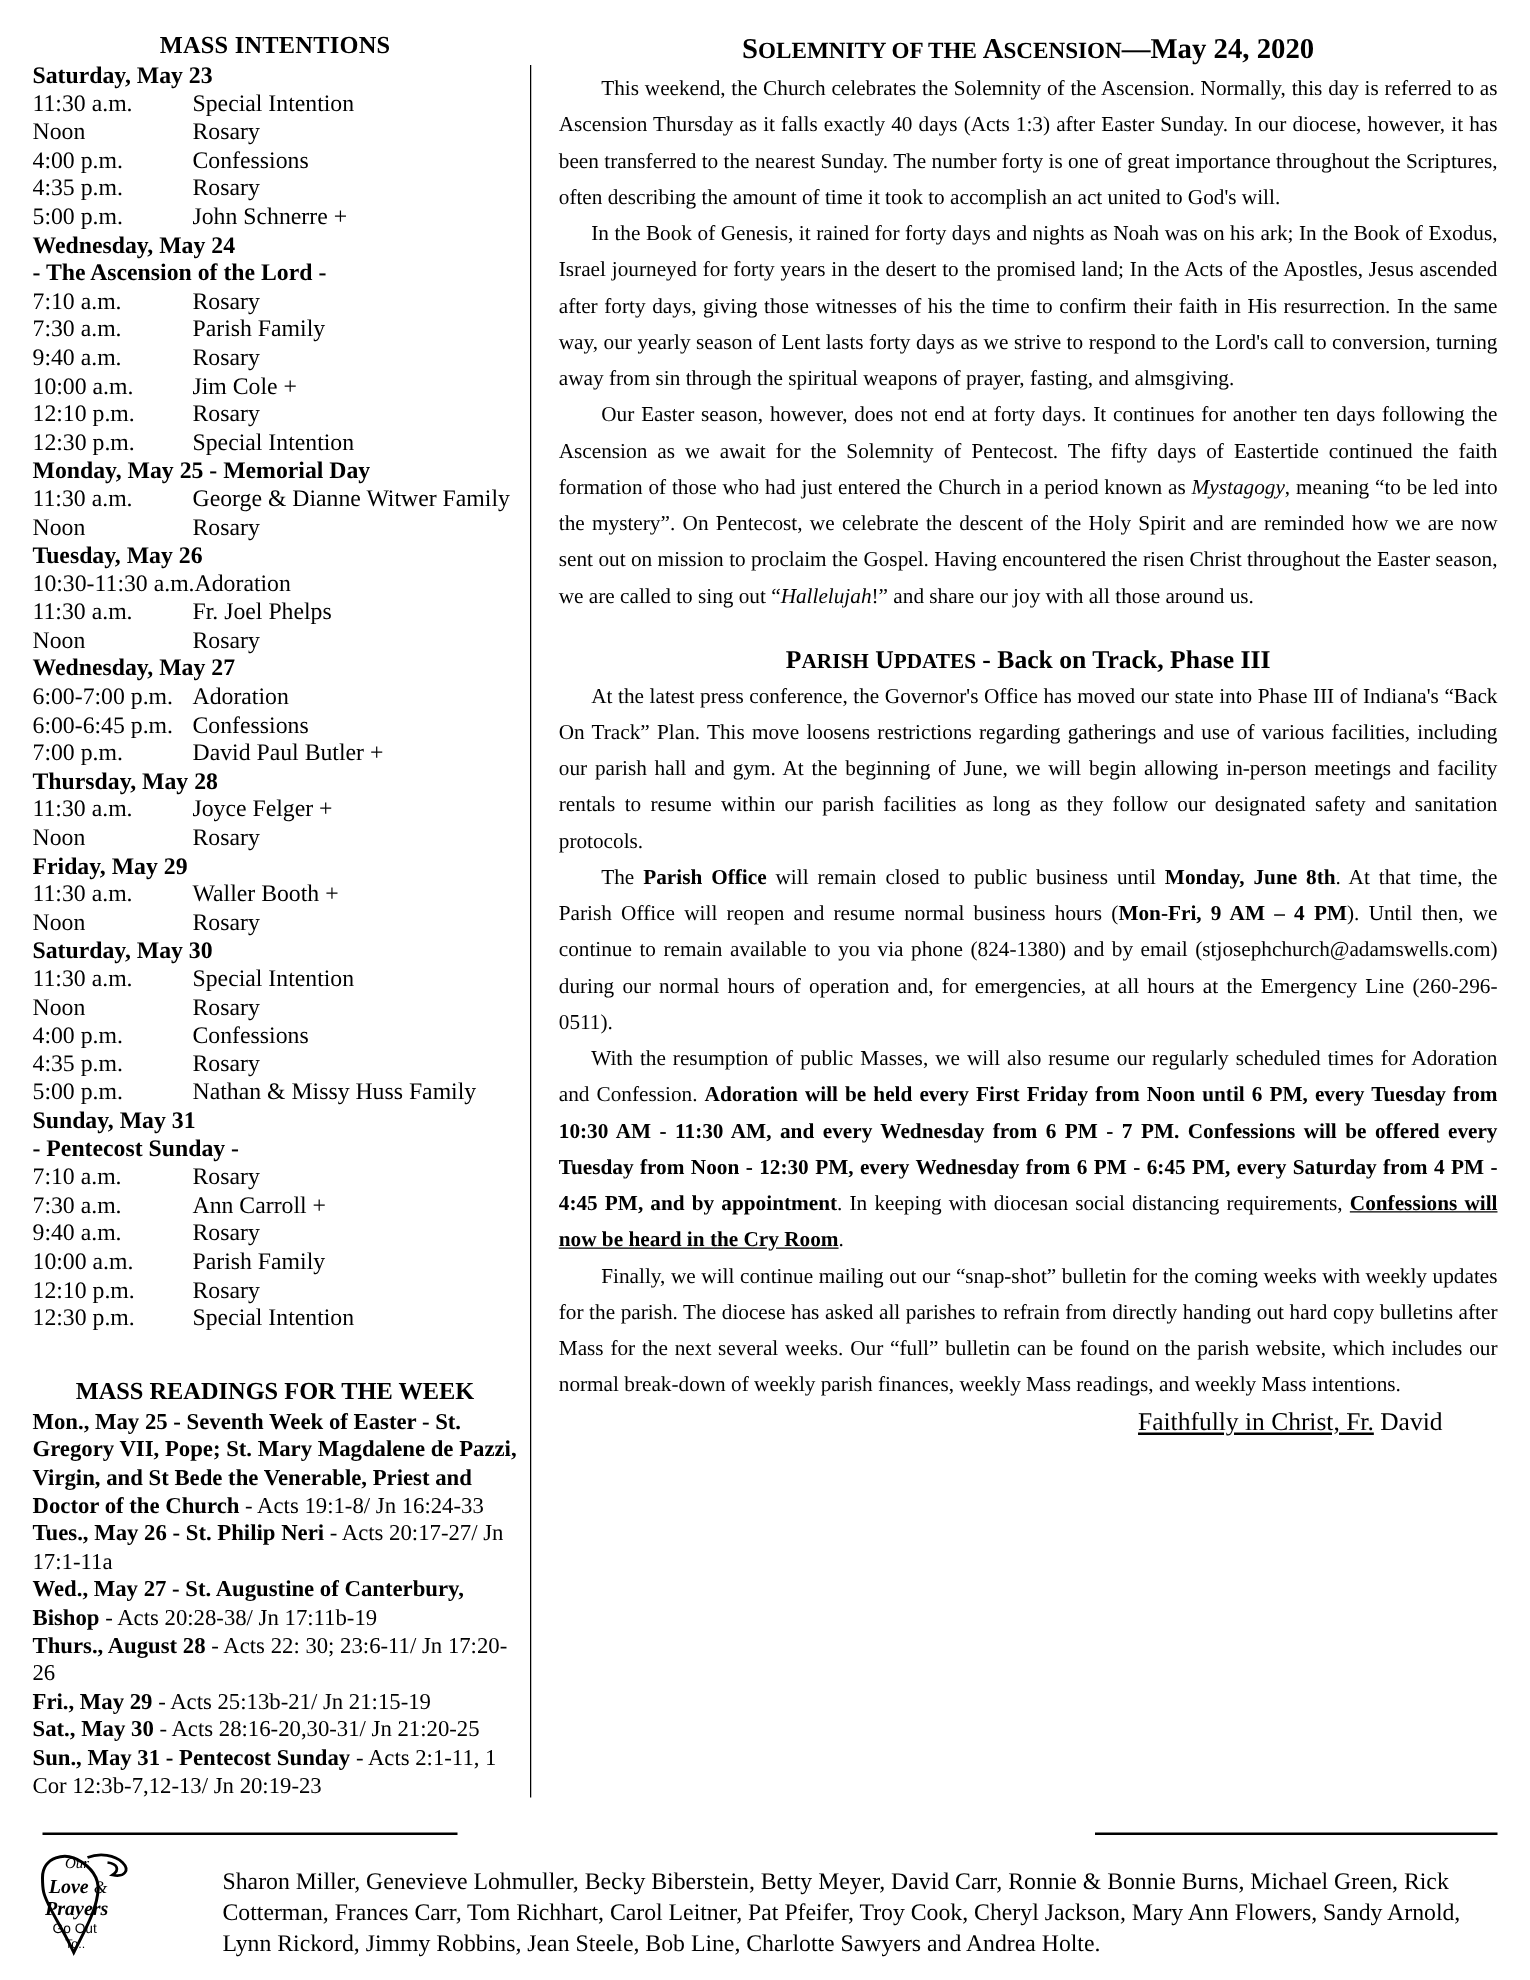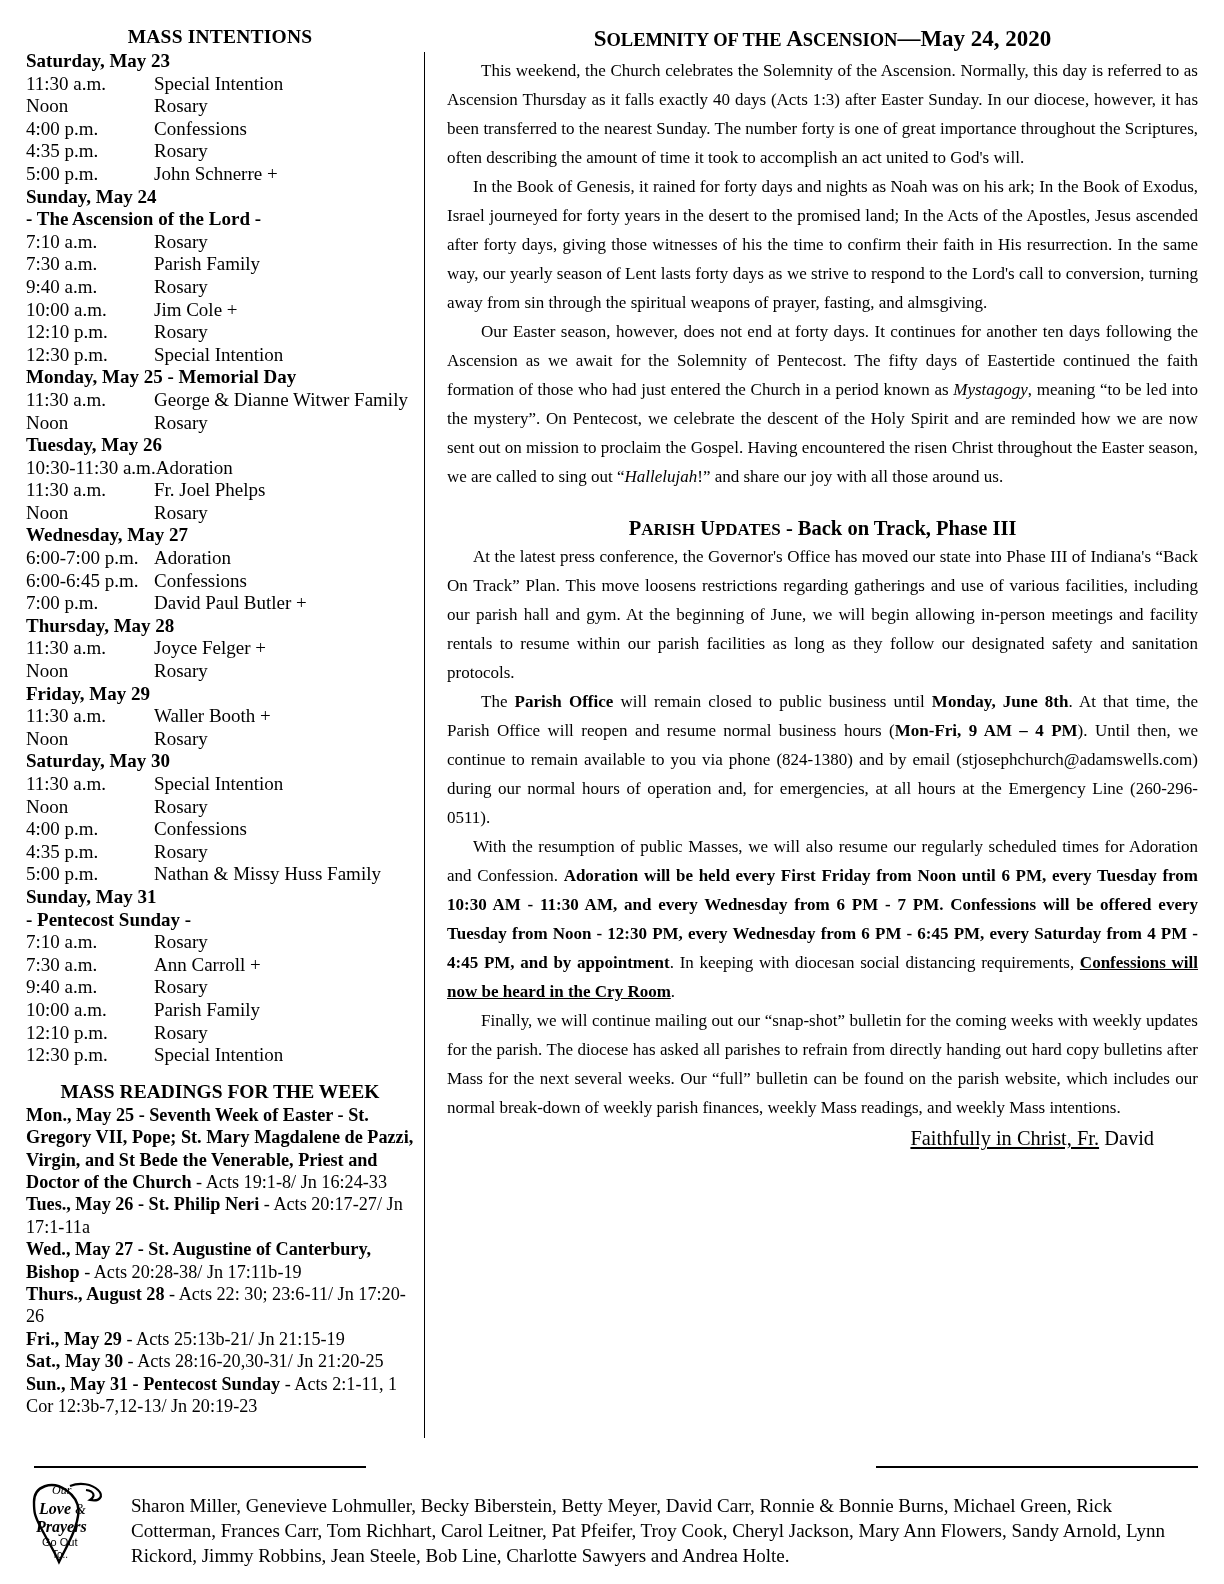--- a/index.html
+++ b/index.html
@@ -72,21 +72,21 @@
     display: inline-block;
   }
   .mi-what {
     display: inline-block;
   }
 
   .readings-heading {
     text-align: center;
     font-weight: bold;
     font-size: 19.5px;
-    margin: 14px 0 1px 0;
+    margin: 36px 0 1px 0;
   }
   .reading {
     font-size: 18.2px;
     line-height: 22.4px;
     text-align: left;
     margin: 0;
   }
   .reading b { font-weight: bold; }
 
   
@@ -167,40 +167,41 @@
     height: 96px;
     position: relative;
     margin-right: 2px;
   }
   .footer-names {
     flex: 1 1 auto;
     font-size: 19px;
     line-height: 25px;
     text-align: left;
     padding-top: 4px;
+    margin-left: 47px;
   }
 </style>
 </head>
 <body>
 
 <div class="page">
   <div class="columns">
 
     <div class="col-left">
 
       <div class="section-heading">MASS INTENTIONS</div>
 
       <div id="mass-intentions-list">
           <div class="mi-day">Saturday, May 23</div>
           <div class="mi-row"><span class="mi-time" style="min-width: 128px;">11:30 a.m.</span><span class="mi-what">Special Intention</span></div>
           <div class="mi-row"><span class="mi-time" style="min-width: 128px;">Noon</span><span class="mi-what">Rosary</span></div>
           <div class="mi-row"><span class="mi-time" style="min-width: 128px;">4:00 p.m.</span><span class="mi-what">Confessions</span></div>
           <div class="mi-row"><span class="mi-time" style="min-width: 128px;">4:35 p.m.</span><span class="mi-what">Rosary</span></div>
           <div class="mi-row"><span class="mi-time" style="min-width: 128px;">5:00 p.m.</span><span class="mi-what">John Schnerre +</span></div>
-          <div class="mi-day">Sunday, May 24</div>
+          <div class="mi-day">Wednesday, May 24</div>
           <div class="mi-day">- The Ascension of the Lord -</div>
           <div class="mi-row"><span class="mi-time" style="min-width: 128px;">7:10 a.m.</span><span class="mi-what">Rosary</span></div>
           <div class="mi-row"><span class="mi-time" style="min-width: 128px;">7:30 a.m.</span><span class="mi-what">Parish Family</span></div>
           <div class="mi-row"><span class="mi-time" style="min-width: 128px;">9:40 a.m.</span><span class="mi-what">Rosary</span></div>
           <div class="mi-row"><span class="mi-time" style="min-width: 128px;">10:00 a.m.</span><span class="mi-what">Jim Cole +</span></div>
           <div class="mi-row"><span class="mi-time" style="min-width: 128px;">12:10 p.m.</span><span class="mi-what">Rosary</span></div>
           <div class="mi-row"><span class="mi-time" style="min-width: 128px;">12:30 p.m.</span><span class="mi-what">Special Intention</span></div>
           <div class="mi-day">Monday, May 25 - Memorial Day</div>
           <div class="mi-row"><span class="mi-time" style="min-width: 128px;">11:30 a.m.</span><span class="mi-what">George &amp; Dianne Witwer Family</span></div>
           <div class="mi-row"><span class="mi-time" style="min-width: 128px;">Noon</span><span class="mi-what">Rosary</span></div>

